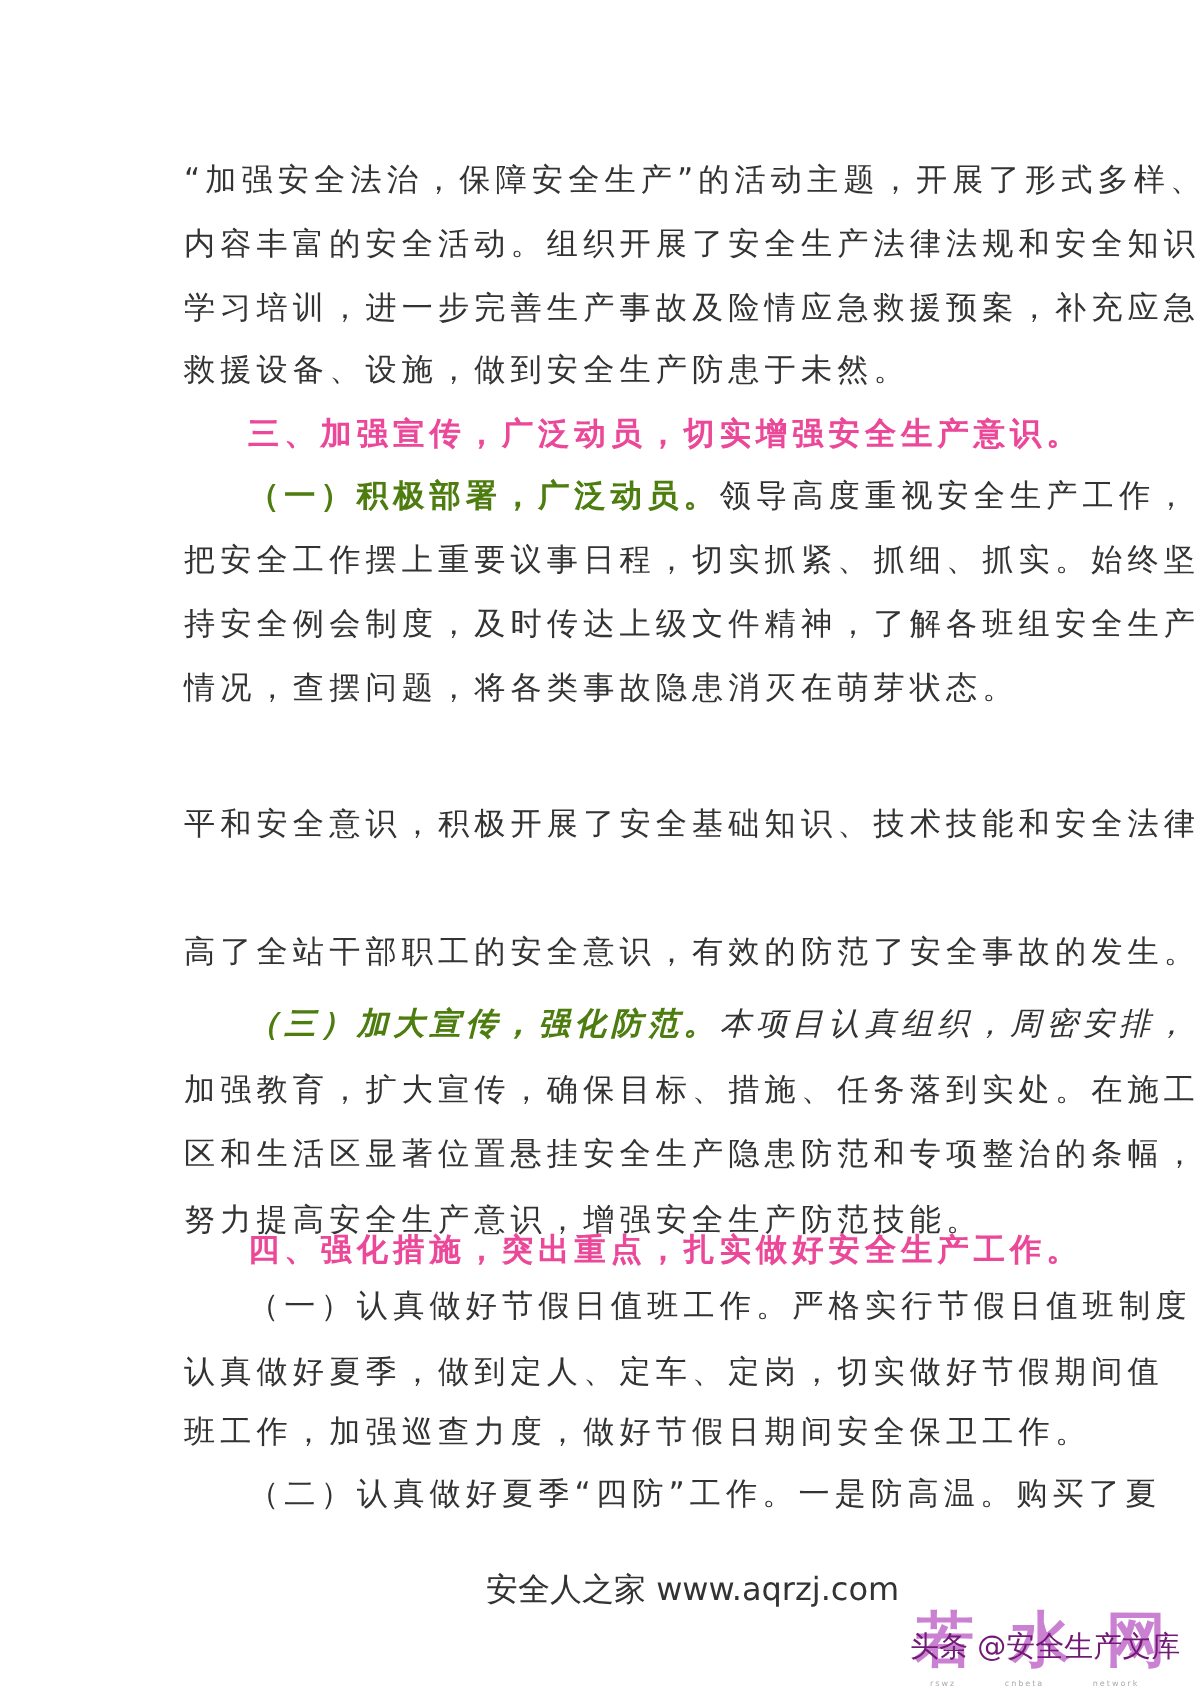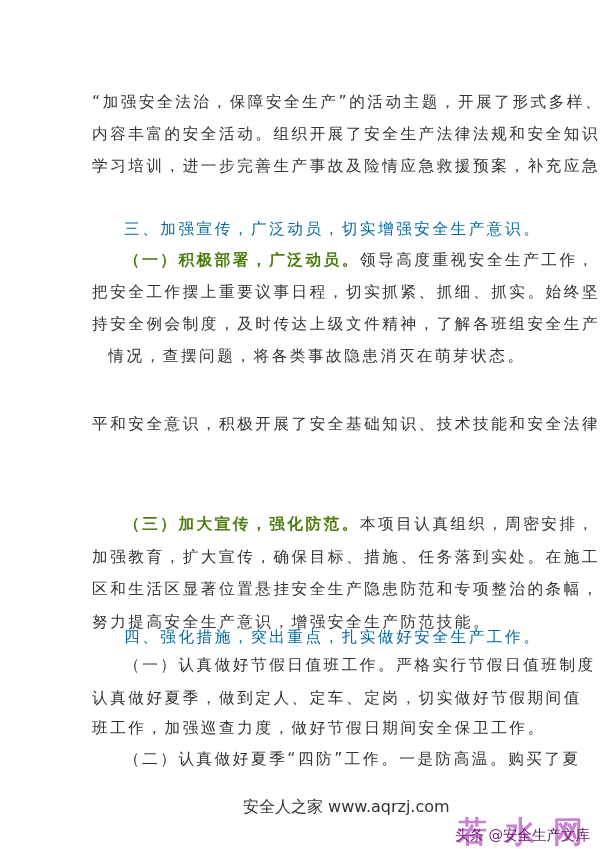--- a/index.html
+++ b/index.html
@@ -1,54 +1,56 @@
 <!DOCTYPE html>
 <html><head>
 <meta charset="utf-8">
 <style>
   html, body { margin: 0; padding: 0; background: #ffffff; }
   body { width: 600px; height: 849px; position: relative; overflow: hidden;
          font-family: "DejaVu Sans", "Liberation Sans", sans-serif; color: #2a2a2a; }
-  .page { position: absolute; left: 0; top: 12px; width: 600px; height: 749px; background: #fff; }
+  .page { position: absolute; left: 0; top: 0; width: 600px; height: 749px; background: #fff; }
   .line { position: absolute; left: 92px; width: 450px; font-size: 15.6px; line-height: 20px;
           white-space: nowrap; letter-spacing: 2.55px; color: #333; }
   .indent { left: 124px; width: 418px; }
   .line b { font-weight: bold; color: #4d7c0f; }
-  .heading { font-weight: normal; color: #0369a1; }
+  .heading { font-weight: bold; color: #ec4899; }
   .footer { position: absolute; left: 243px; top: 785px; font-size: 16px; color: #333;
             font-family: "DejaVu Sans", sans-serif; letter-spacing: 0; }
   .wm { position: absolute; left: 455px; top: 800px; width: 140px; height: 45px; }
   .wm-big { position: absolute; left: 2px; top: 0; font-size: 30px; letter-spacing: 18px;
             color: #a21caf; opacity: .55; font-weight: bold; white-space: nowrap; }
   .wm-src { position: absolute; left: 0; top: 14px; font-size: 14.5px; color: #701a75;
             white-space: nowrap; letter-spacing: 0; }
   .wm-sub { position: absolute; left: 10px; top: 39px; font-size: 4px; color: #aaa;
             letter-spacing: 1px; white-space: nowrap; word-spacing: 22px; }
 </style>
 </head>
 <body>
 
 <div class="page">
 
   <div class="line" style="top:80px;">“加强安全法治，保障安全生产”的活动主题，开展了形式多样、</div>
   <div class="line" style="top:112px;">内容丰富的安全活动。组织开展了安全生产法律法规和安全知识</div>
   <div class="line" style="top:144px;">学习培训，进一步完善生产事故及险情应急救援预案，补充应急</div>
+  <div class="line" style="top:175px;">救援设备、设施，做到安全生产防患于未然。</div>
 
   <div class="line indent heading" style="top:207px;">三、加强宣传，广泛动员，切实增强安全生产意识。</div>
 
   <div class="line indent" style="top:238px;">
     <b>（一）积极部署，广泛动员。</b><span>领导高度重视安全生产工作，</span>
   </div>
   <div class="line" style="top:270px;">把安全工作摆上重要议事日程，切实抓紧、抓细、抓实。始终坚</div>
   <div class="line" style="top:302px;">持安全例会制度，及时传达上级文件精神，了解各班组安全生产</div>
-  <div class="line" style="top:334px;text-align:center;">情况，查摆问题，将各类事故隐患消灭在萌芽状态。</div>
+  <div class="line" style="top:334px;">情况，查摆问题，将各类事故隐患消灭在萌芽状态。</div>
 
   <div class="line" style="top:402px;">平和安全意识，积极开展了安全基础知识、技术技能和安全法律</div>
+  <div class="line" style="top:466px;">高了全站干部职工的安全意识，有效的防范了安全事故的发生。</div>
 
-  <div class="line indent" style="top:502px;">
+  <div class="line indent" style="top:502px;font-style:italic;">
     <b>（三）加大宣传，强化防范。</b><span>本项目认真组织，周密安排，</span>
   </div>
   <div class="line" style="top:535px;">加强教育，扩大宣传，确保目标、措施、任务落到实处。在施工</div>
   <div class="line" style="top:567px;">区和生活区显著位置悬挂安全生产隐患防范和专项整治的条幅，</div>
   <div class="line" style="top:600px;">努力提高安全生产意识，增强安全生产防范技能。</div>
 
   <div class="line indent heading" style="top:615px;">四、强化措施，突出重点，扎实做好安全生产工作。</div>
 
   <div class="line indent" style="top:643px;">（一）认真做好节假日值班工作。严格实行节假日值班制度，</div>
   <div class="line" style="top:676px;">认真做好夏季，做到定人、定车、定岗，切实做好节假期间值</div>

